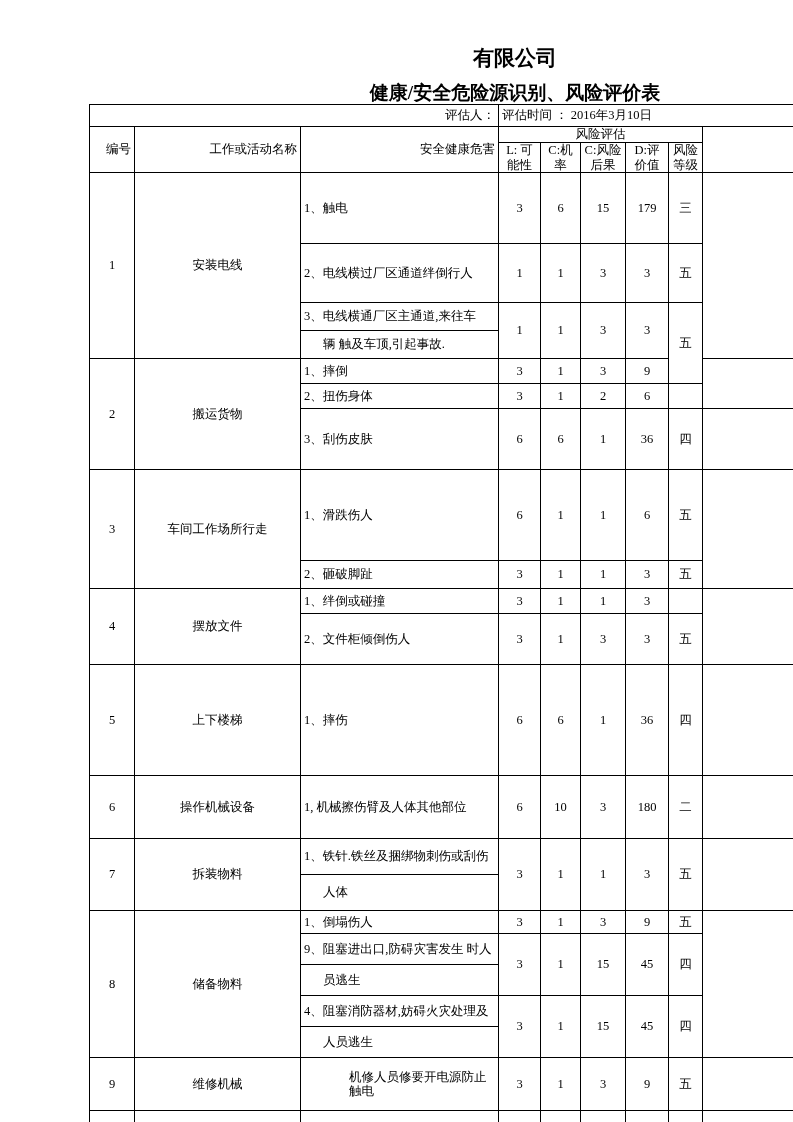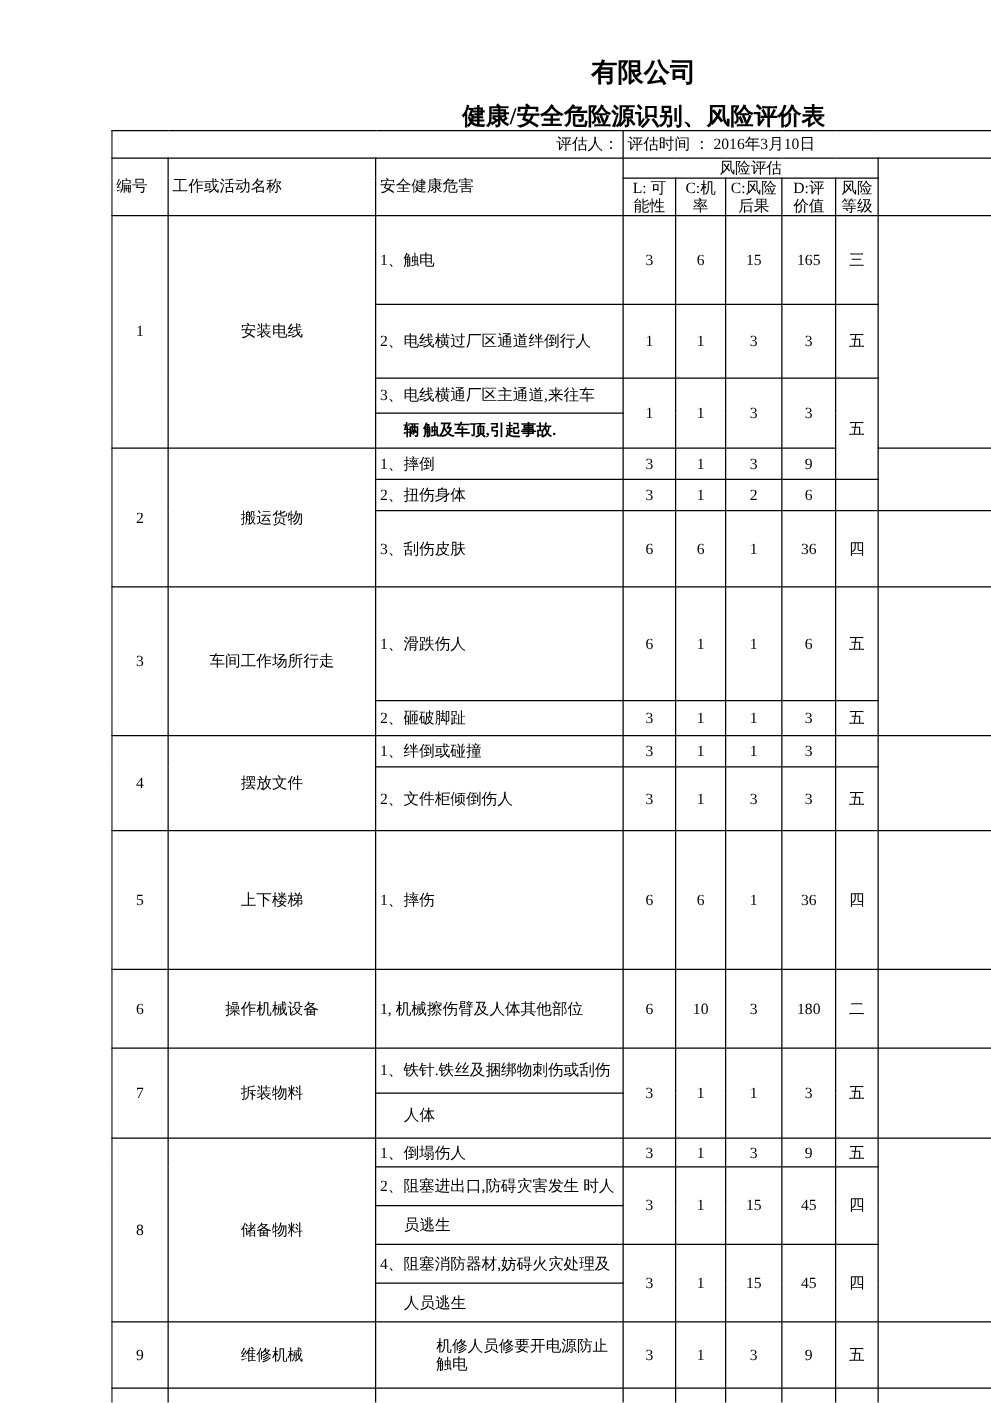--- a/index.html
+++ b/index.html
@@ -76,21 +76,21 @@
     border-top: 1px solid #000;
     border-bottom: 1px solid #000;
     height: 21px;
     font-size: 16px;
   }
   .meta-assessor { text-align: right; padding-left: 5px; }
   .meta-date { text-align: left; padding-left: 2px; white-space: nowrap; font-size: 16px; }
 
   
   .hdr-main {
-    text-align: left;
+    text-align: right;
     font-size: 17px;
     font-weight: normal;
   }
   .hdr-group {
     text-align: center;
     font-size: 13px;
   }
   .hdr-sub {
     text-align: center;
     font-size: 10.5px;
@@ -146,42 +146,42 @@
           <td class="hdr-sub">D:评价值</td>
           <td class="hdr-sub">风险等级</td>
         </tr>
         <tr>
           <td class="c-no" rowspan="4" style="height: 182px;">1</td>
           <td class="c-act" rowspan="4">安装电线</td>
           <td class="c-haz" style="height: 70px; margin-left: 13px;">1、触电</td>
           <td class="c-num" rowspan="1">3</td>
           <td class="c-num" rowspan="1">6</td>
           <td class="c-num" rowspan="1">15</td>
-          <td class="c-num" rowspan="1">165</td>
+          <td class="c-num" rowspan="1">179</td>
           <td class="c-lvl" rowspan="1">三</td>
           <td rowspan="4"></td>
         </tr>
         <tr>
           <td class="c-haz" style="height: 58px;">2、电线横过厂区通道绊倒行人</td>
           <td class="c-num" rowspan="1">1</td>
           <td class="c-num" rowspan="1">1</td>
           <td class="c-num" rowspan="1">3</td>
           <td class="c-num" rowspan="1">3</td>
           <td class="c-lvl" rowspan="1">五</td>
         </tr>
         <tr>
           <td class="c-haz" style="height: 27px;">3、电线横通厂区主通道,来往车</td>
           <td class="c-num" rowspan="2">1</td>
           <td class="c-num" rowspan="2">1</td>
           <td class="c-num" rowspan="2">3</td>
           <td class="c-num" rowspan="2">3</td>
           <td class="c-lvl" rowspan="3">五</td>
         </tr>
         <tr>
-          <td class="c-haz indent" style="height: 27px; font-weight: bold;">辆 触及车顶,引起事故.</td>
+          <td class="c-haz indent" style="height: 27px;">辆 触及车顶,引起事故.</td>
         </tr>
         <tr>
           <td class="c-no" rowspan="3" style="height: 108px;">2</td>
           <td class="c-act" rowspan="3">搬运货物</td>
           <td class="c-haz" style="height: 24px;">1、摔倒</td>
           <td class="c-num" rowspan="1">3</td>
           <td class="c-num" rowspan="1">1</td>
           <td class="c-num" rowspan="1">3</td>
           <td class="c-num" rowspan="1">9</td>
           <td class="c-lvl" rowspan="2">五</td>
@@ -281,21 +281,21 @@
           <td class="c-act" rowspan="5">储备物料</td>
           <td class="c-haz" style="height: 22px; margin-top: 32px;">1、倒塌伤人</td>
           <td class="c-num" rowspan="1">3</td>
           <td class="c-num" rowspan="1">1</td>
           <td class="c-num" rowspan="1">3</td>
           <td class="c-num" rowspan="1">9</td>
           <td class="c-lvl" rowspan="1">五</td>
           <td rowspan="5"></td>
         </tr>
         <tr>
-          <td class="c-haz" style="height: 30px;">2、阻塞进出口,防碍灾害发生 时人</td>
+          <td class="c-haz" style="height: 30px;">9、阻塞进出口,防碍灾害发生 时人</td>
           <td class="c-num" rowspan="2">3</td>
           <td class="c-num" rowspan="2">1</td>
           <td class="c-num" rowspan="2">15</td>
           <td class="c-num" rowspan="2">45</td>
           <td class="c-lvl" rowspan="2">四</td>
         </tr>
         <tr>
           <td class="c-haz indent" style="height: 30px;">员逃生</td>
         </tr>
         <tr>

